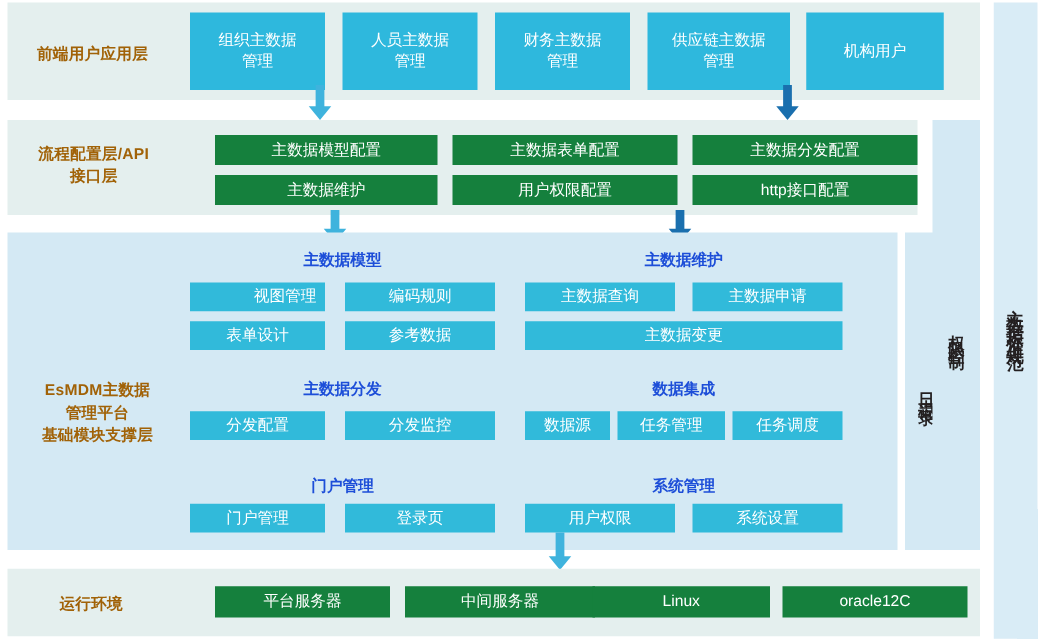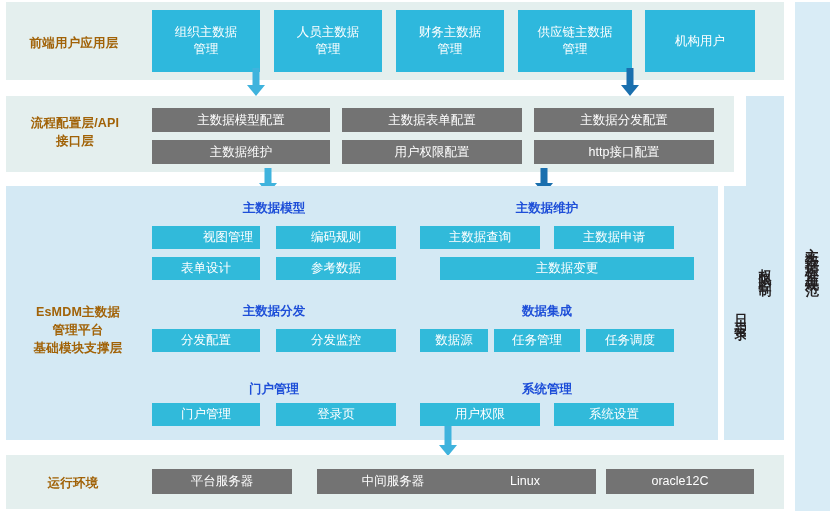--- a/index.html
+++ b/index.html
@@ -31,21 +31,21 @@
     position:absolute;
     box-sizing:border-box;
     display:flex;align-items:center;justify-content:center;
     text-align:center;
     color:#ffffff;
     line-height:1.35;
     white-space:pre-line;
     font-size:12.5px;
   }
   .box-cyan {background:#2eb8dd;}
-  .box-teal {background:#737373;}
+  .box-teal {background:#15803d;margin-left:20px;}
   .box-cyan2{background:#31bada;}
 
   
   .grp-title{
     position:absolute;
     color:#1d4ed8;
     font-weight:bold;
     font-size:12.5px;
     text-align:center;
   }
@@ -141,21 +141,21 @@
 
   <div class="grp-title" style="left:152px;top:200px;width:244px;">主数据模型</div>
   <div class="box box-cyan2" style="left:152px;top:226px;width:108px;height:23px;padding-left:44px;">视图管理</div>
   <div class="box box-cyan2" style="left:276px;top:226px;width:120px;height:23px;">编码规则</div>
   <div class="box box-cyan2" style="left:152px;top:257px;width:108px;height:23px;">表单设计</div>
   <div class="box box-cyan2" style="left:276px;top:257px;width:120px;height:23px;">参考数据</div>
 
   <div class="grp-title" style="left:420px;top:200px;width:254px;">主数据维护</div>
   <div class="box box-cyan2" style="left:420px;top:226px;width:120px;height:23px;">主数据查询</div>
   <div class="box box-cyan2" style="left:554px;top:226px;width:120px;height:23px;">主数据申请</div>
-  <div class="box box-cyan2" style="left:420px;top:257px;width:254px;height:23px;margin-left:20px;">主数据变更</div>
+  <div class="box box-cyan2" style="left:420px;top:257px;width:254px;height:23px;">主数据变更</div>
 
   <div class="grp-title" style="left:152px;top:303px;width:244px;">主数据分发</div>
   <div class="box box-cyan2" style="left:152px;top:329px;width:108px;height:23px;">分发配置</div>
   <div class="box box-cyan2" style="left:276px;top:329px;width:120px;height:23px;">分发监控</div>
 
   <div class="grp-title" style="left:420px;top:303px;width:254px;">数据集成</div>
   <div class="box box-cyan2" style="left:420px;top:329px;width:68px;height:23px;">数据源</div>
   <div class="box box-cyan2" style="left:494px;top:329px;width:86px;height:23px;text-align:right;">任务管理</div>
   <div class="box box-cyan2" style="left:586px;top:329px;width:88px;height:23px;">任务调度</div>
 
@@ -179,17 +179,17 @@
 
   <div class="arrow light" style="left:438px;top:426px;width:20px;height:30px;">
     <div class="shaft" style="height:20px;"></div>
     <div class="head" style="top:19px;"></div>
   </div>
 
   <div class="band band-pale" style="left:6px;top:455px;width:778px;height:54px;"></div>
   <div class="row-label" style="left:12px;top:474px;width:122px;">运行环境</div>
 
   <div class="box box-teal" style="left:152px;top:469px;width:140px;height:25px;">平台服务器</div>
-  <div class="box box-teal" style="left:317px;top:469px;width:152px;height:25px;">中间服务器</div>
+  <div class="box box-teal" style="left:304px;top:469px;width:152px;height:25px;">中间服务器</div>
   <div class="box box-teal" style="left:454px;top:469px;width:142px;height:25px;">Linux</div>
   <div class="box box-teal" style="left:606px;top:469px;width:148px;height:25px;">oracle12C</div>
 
 </div>
 
 </body></html>

